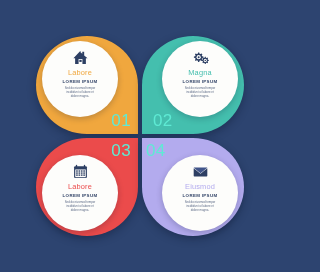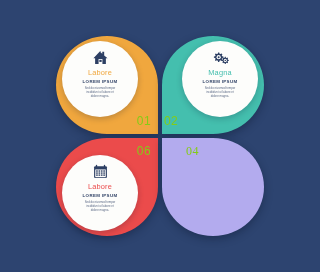--- a/index.html
+++ b/index.html
@@ -12,21 +12,20 @@
     background: #2d4470;
     font-family: "Liberation Sans", sans-serif;
     overflow: hidden;
   }
 
   #infographic {
     position: relative;
     width: 280px;
     height: 192px;
     background: #2d4470;
-    margin-left: 20px;
   }
 
   
   .grid {
     position: absolute;
     left: 36px;
     top: 36px;
     width: 208px;
     height: 200px;
   }
@@ -106,30 +105,30 @@
     line-height: 4.1px;
     color: #5d6b86;
     text-align: center;
     width: 56px;
   }
   .body span { display: block; }
 
   
   .num {
     position: absolute;
-    font-size: 12px;
+    font-size: 17px;
     font-weight: 400;
-    color: #84cc16;
+    color: #5eead4;
     letter-spacing: 0.4px;
     line-height: 16px;
   }
   .q1 .num { right: 7px;  bottom: 5px; }
-  .q2 .num { left: 2px;   bottom: 5px; }
+  .q2 .num { left: 11px;   bottom: 5px; }
   .q3 .num { right: 7px;  top: 5px; }
-  .q4 .num { left: 24px;   top: 5px; font-family: Liberation Serif, serif; }
+  .q4 .num { left: 4px;   top: 5px; }
 </style>
 </head>
 <body style="background: rgb(45, 68, 112);">
 
 <div id="infographic" style="background: rgb(45, 68, 112);">
   <div class="grid">
 
     <div class="quad q1">
       <div class="blob" style="background: rgb(240, 167, 62);"></div>
       <div class="disc">
@@ -205,22 +204,37 @@
           </svg>
         </span>
         <div class="title" style="color: rgb(235, 75, 75);">Labore</div>
         <div class="subtitle">LOREM IPSUM</div>
         <div class="body">
           <span>Sed do eiusmod tempor</span>
           <span>incididunt ut labore et</span>
           <span>dolore magna.</span>
         </div>
       </div>
-      <div class="num">06</div>
+      <div class="num">03</div>
     </div>
 
     <div class="quad q4">
       <div class="blob" style="background: rgb(179, 171, 238);"></div>
+      <div class="disc">
+        <span class="icon">
+          <svg viewBox="0 0 24 22" xmlns="http://www.w3.org/2000/svg">
+            <path d="M2 6.2 L12 14.4 L22 6.2 L22 17.2 Q22 18.2 21 18.2 L3 18.2 Q2 18.2 2 17.2 Z" fill="#2d3f63"></path>
+            <path d="M2.6 5 L21.4 5 Q22 5 22 5.6 L12 13.6 L2 5.6 Q2 5 2.6 5 Z" fill="#41558a"></path>
+          </svg>
+        </span>
+        <div class="title" style="color: rgb(179, 171, 238);">Eiusmod</div>
+        <div class="subtitle">LOREM IPSUM</div>
+        <div class="body">
+          <span>Sed do eiusmod tempor</span>
+          <span>incididunt ut labore et</span>
+          <span>dolore magna.</span>
+        </div>
+      </div>
       <div class="num">04</div>
     </div>
 
   </div>
 </div>
 
 </body></html>

